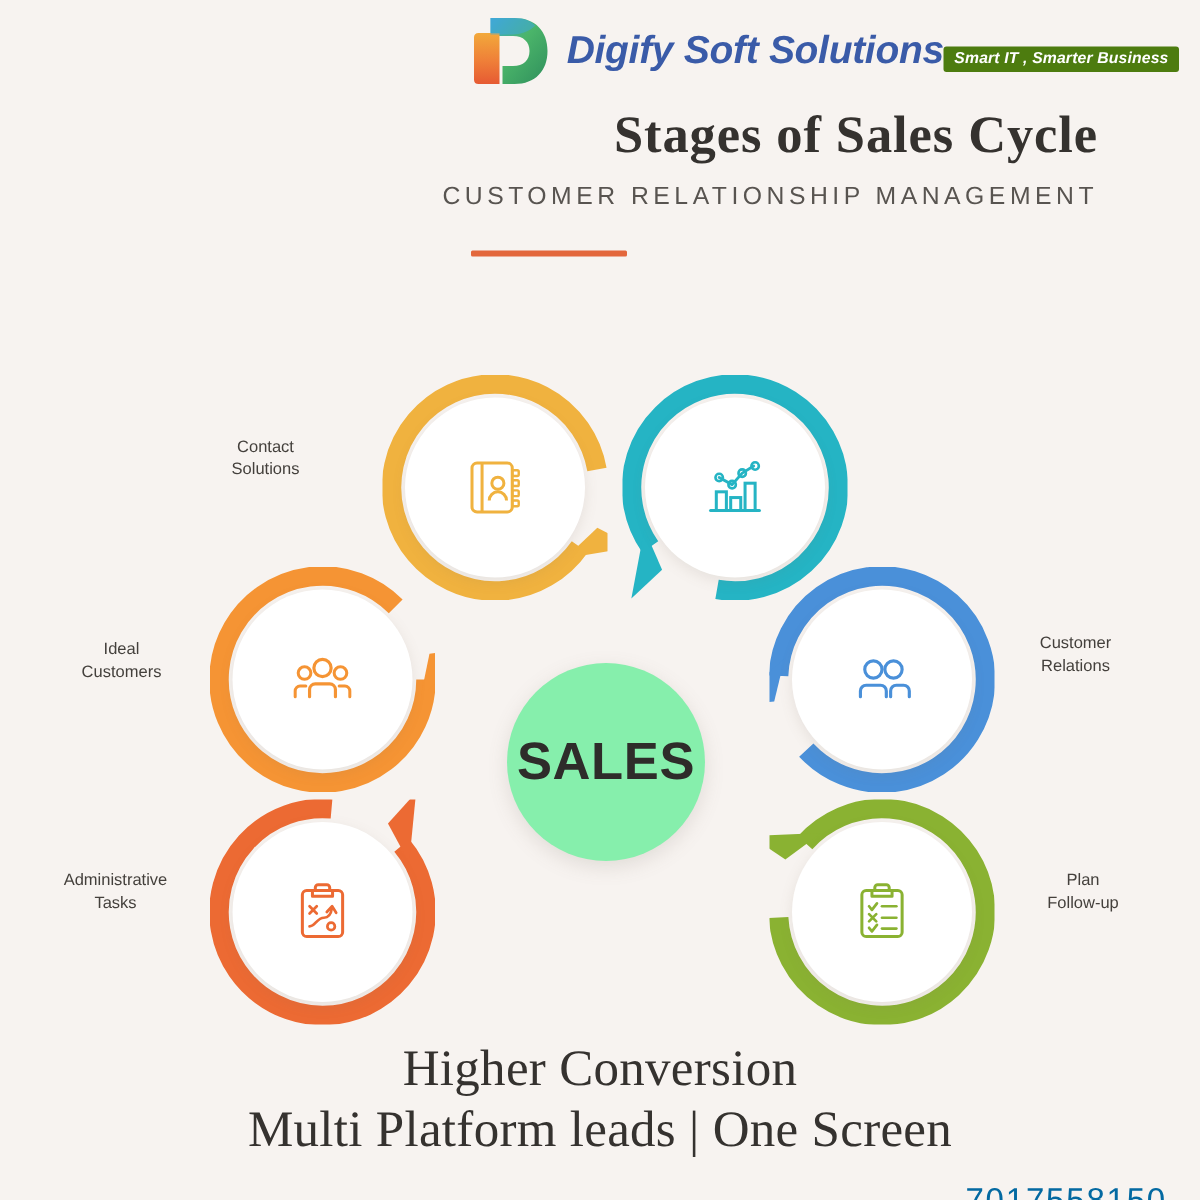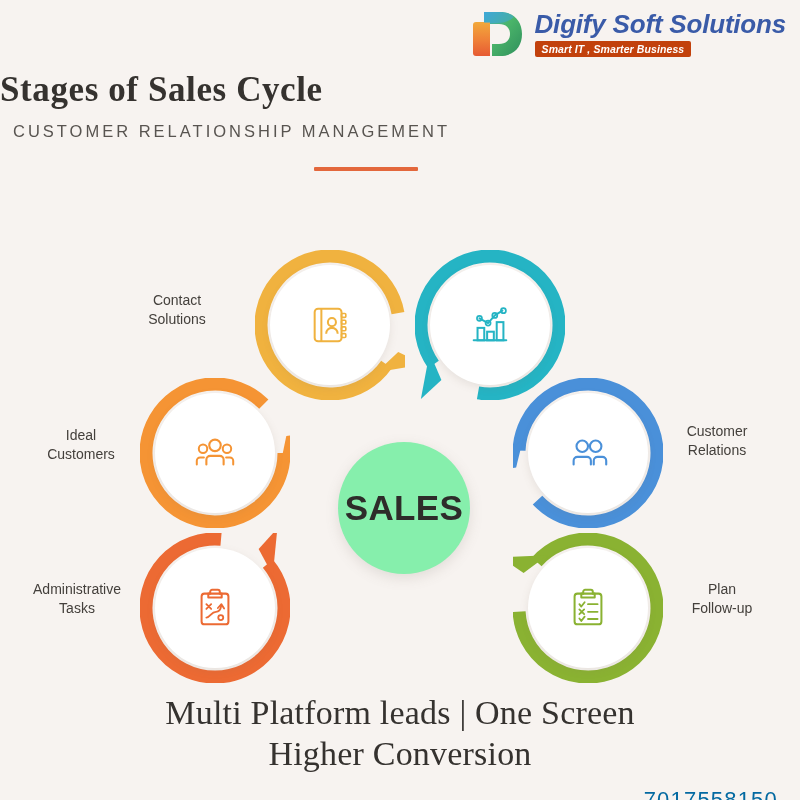--- a/index.html
+++ b/index.html
@@ -16,50 +16,50 @@
   
   #logo {
     position: absolute;
     top: 8px;
     right: 14px;
     display: flex;
     align-items: center;
     gap: 9px;
   }
   #logo-mark { width: 56px; height: 52px; flex: none; }
-  #logo-text-block { display: flex; flex-direction: column; align-items: flex-start; }
+  #logo-text-block { display: flex; flex-direction: row; align-items: flex-end; }
   #logo-wordmark {
     font-family: "Liberation Sans", sans-serif;
     font-weight: bold;
     font-size: 26px;
     color: #3a5ba8;
     letter-spacing: -0.2px;
     line-height: 1.05;
     font-style: italic;
   }
   #logo-tagline {
     margin-top: 3px;
-    background: #c2410c;
+    background: #4d7c0f;
     color: #ffffff;
     font-size: 10.5px;
     font-weight: bold;
     font-style: italic;
     padding: 2px 7px 2.5px 7px;
     border-radius: 2px;
     letter-spacing: 0.1px;
     white-space: nowrap;
   }
 
   
   #heading-block {
     position: absolute;
     top: 70px;
     left: 0;
     width: 732px;
-    text-align: left;
+    text-align: right;
   }
   #page-title {
     font-family: "Liberation Serif", serif;
     font-size: 35px;
     color: #35322f;
     letter-spacing: 0.6px;
     line-height: 1.15;
   }
   #page-subtitle {
     margin-top: 12px;
@@ -109,21 +109,21 @@
   #node-monitoring  { left: 415px; top: 0px; }
   #node-relations   { left: 513px; top: 128px; }
   #node-followup    { left: 513px; top: 283px; }
   #node-admin       { left: 140px; top: 283px; }
   #node-ideal       { left: 140px; top: 128px; }
 
   
   .node-label {
     position: absolute;
     font-family: "Liberation Sans", sans-serif;
-    font-size: 14px;
+    font-size: 11px;
     color: #44403c;
     line-height: 1.38;
     text-align: center;
     width: 170px;
   }
   #label-contact    { left: 92px;  top: 41px; }
   #label-ideal      { left: -4px;  top: 176px; }
   #label-admin      { left: -8px;  top: 330px; }
   #label-monitoring { left: 545px; top: 41px; }
   #label-relations  { left: 632px; top: 172px; }
@@ -350,16 +350,16 @@
     </div>
   </div>
 
   <div id="center-hub">
     <span id="center-label">SALES</span>
   </div>
 
 </div>
 
 <div id="footer">
+  <div class="footer-line">Higher Conversion</div>
   <div class="footer-line">Multi Platform leads | One Screen</div>
-  <div class="footer-line">Higher Conversion</div>
 </div>
 <div id="phone-number">7017558150</div>
 
 </body></html>

